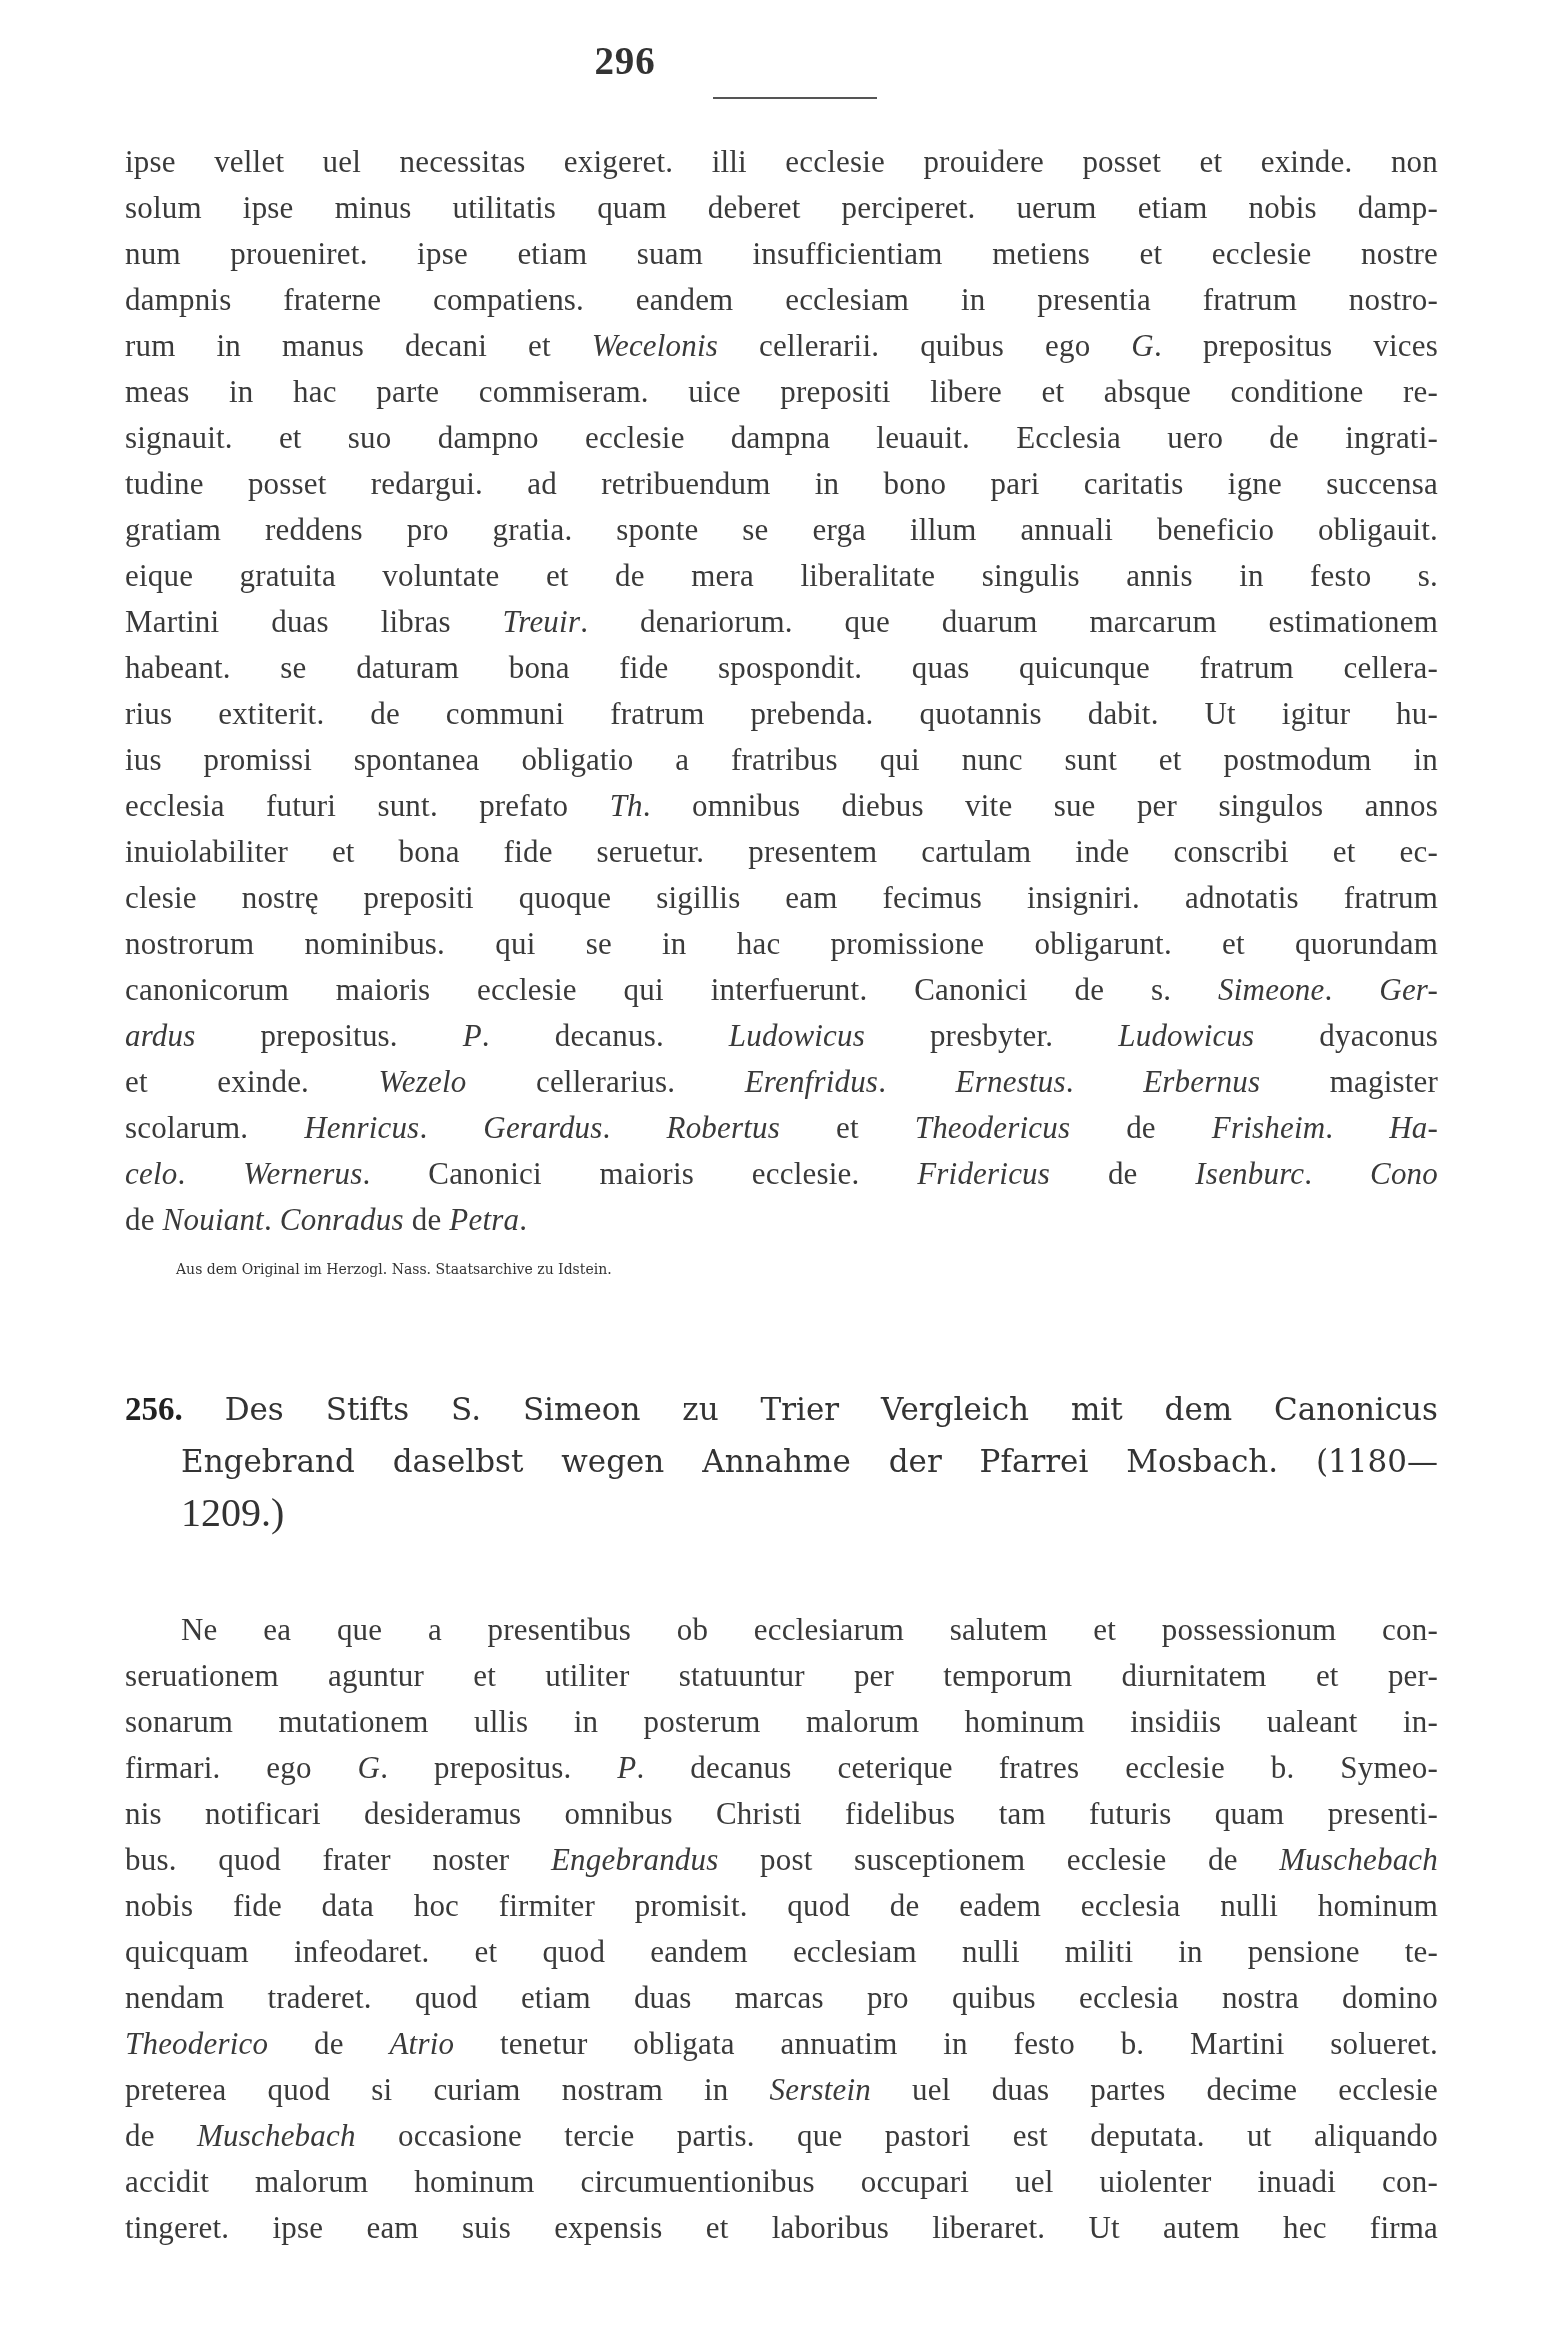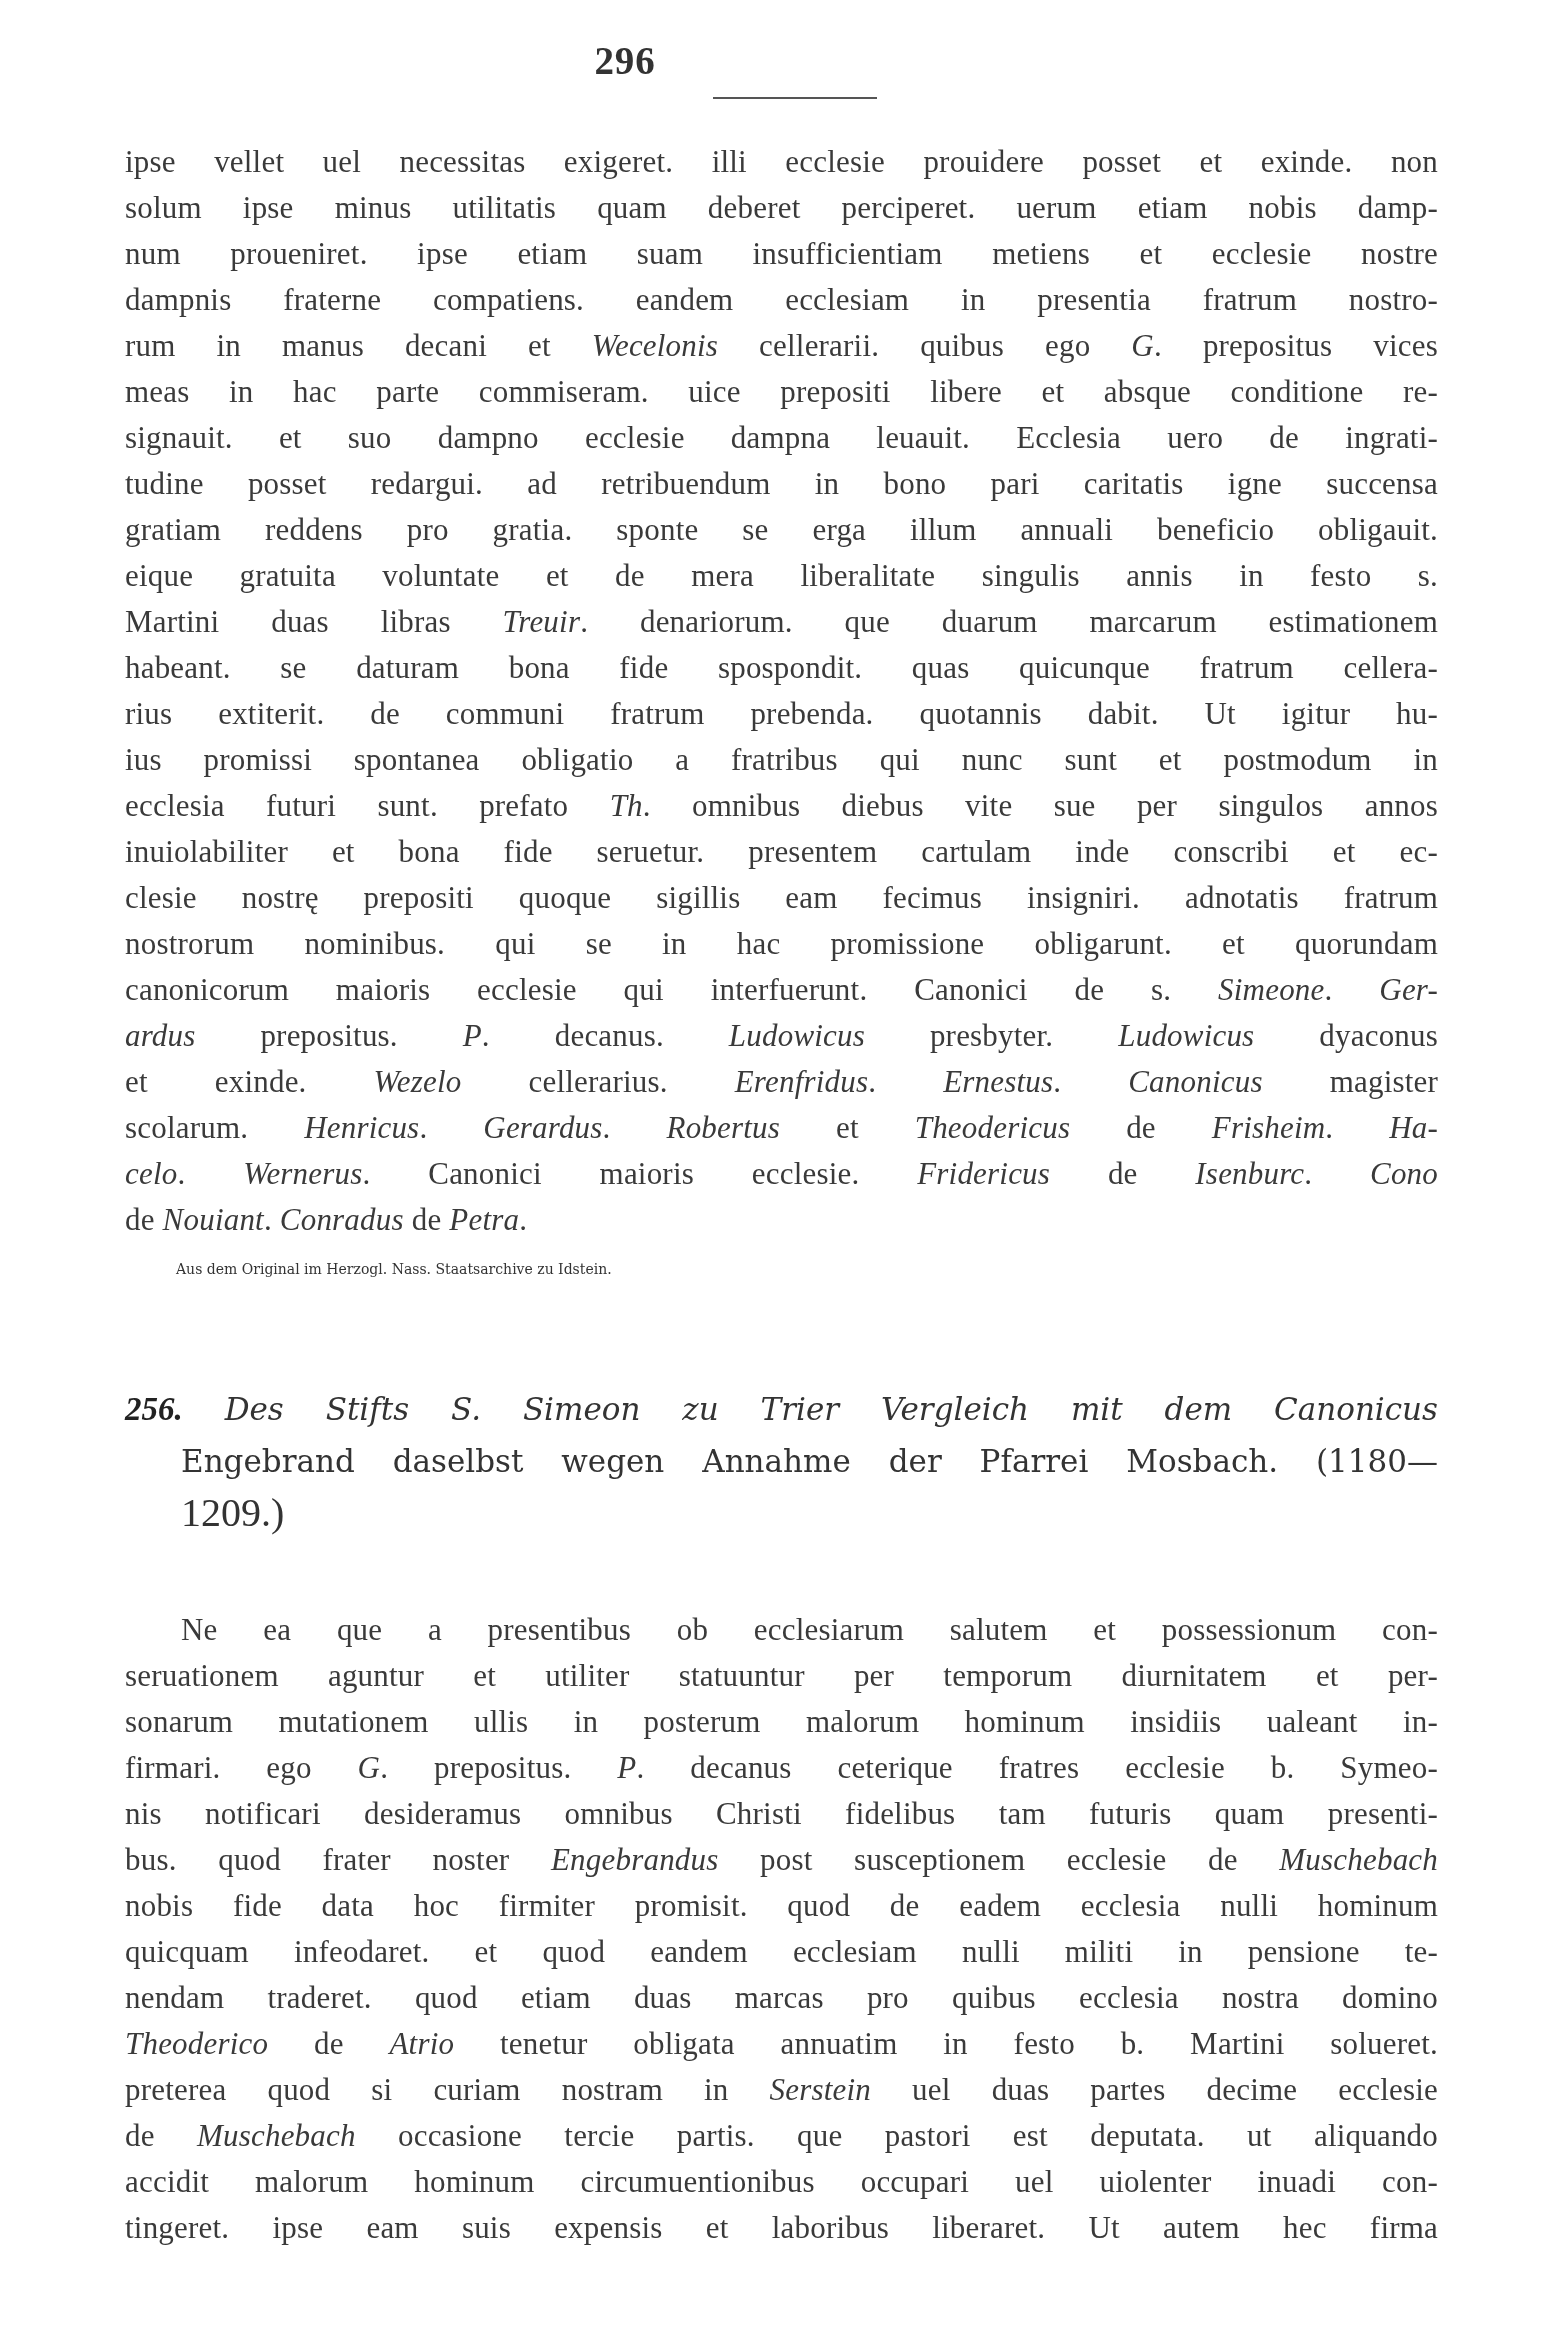--- a/index.html
+++ b/index.html
@@ -14,21 +14,21 @@
   .line.last { text-align-last: left; }
   .line i { font-style: italic; }
   .source { position: absolute; top: 1261px; left: 176px; font-family: "DejaVu Serif", serif;
             font-size: 14px; color: #333; white-space: nowrap; }
   .heading { position: absolute; left: 125px; width: 1313px; top: 1383px; }
   .heading .hline { font-family: "DejaVu Serif", serif; font-size: 31px; line-height: 52px; height: 52px;
                     white-space: nowrap; color: #333; }
   .heading .num { font-family: "Liberation Serif", serif; font-weight: bold; font-size: 33px; color: #222; }
   .heading .cont { padding-left: 56px; text-align: justify; text-align-last: justify; }
   .heading .cont.last { text-align-last: left; font-family: Liberation Serif, serif; font-size: 40px; }
-  .heading .first { text-align: justify; text-align-last: justify; font-style: italic; }
+  .heading .first { text-align: justify; text-align-last: justify; }
   .block2 .line:first-child { text-indent: 56px; }
 </style>
 </head>
 <body>
 
 <div class="page-number">296</div>
 <div class="page-rule"></div>
 
 <div class="block" id="block1" style="top:139px;">
     <div class="line"><span>ipse vellet uel necessitas exigeret. illi ecclesie prouidere posset et exinde. non</span></div>
@@ -44,21 +44,21 @@
     <div class="line"><span>Martini duas libras </span><i>Treuir</i><span>. denariorum. que duarum marcarum estimationem</span></div>
     <div class="line"><span>habeant. se daturam bona fide spospondit. quas quicunque fratrum cellera-</span></div>
     <div class="line"><span>rius extiterit. de communi fratrum prebenda. quotannis dabit.  Ut igitur hu-</span></div>
     <div class="line"><span>ius promissi spontanea obligatio a fratribus qui nunc sunt et postmodum in</span></div>
     <div class="line"><span>ecclesia futuri sunt. prefato </span><i>Th</i><span>. omnibus diebus vite sue per singulos annos</span></div>
     <div class="line"><span>inuiolabiliter et bona fide seruetur. presentem cartulam inde conscribi et ec-</span></div>
     <div class="line"><span>clesie nostrę prepositi quoque sigillis eam fecimus insigniri. adnotatis fratrum</span></div>
     <div class="line"><span>nostrorum nominibus. qui se in hac promissione obligarunt. et quorundam</span></div>
     <div class="line"><span>canonicorum maioris ecclesie qui interfuerunt. Canonici de s. </span><i>Simeone</i><span>.  </span><i>Ger-</i></div>
     <div class="line"><i>ardus</i><span> prepositus.  </span><i>P</i><span>. decanus.  </span><i>Ludowicus</i><span> presbyter.  </span><i>Ludowicus</i><span> dyaconus</span></div>
-    <div class="line"><span>et exinde.  </span><i>Wezelo</i><span> cellerarius.  </span><i>Erenfridus</i><span>.  </span><i>Ernestus</i><span>.  </span><i>Canonicus</i><span> magister</span></div>
+    <div class="line"><span>et exinde.  </span><i>Wezelo</i><span> cellerarius.  </span><i>Erenfridus</i><span>.  </span><i>Ernestus</i><span>.  </span><i>Erbernus</i><span> magister</span></div>
     <div class="line"><span>scolarum.  </span><i>Henricus</i><span>.  </span><i>Gerardus</i><span>.  </span><i>Robertus</i><span> et </span><i>Theodericus</i><span> de </span><i>Frisheim</i><span>.  </span><i>Ha-</i></div>
     <div class="line"><i>celo</i><span>.  </span><i>Wernerus</i><span>.  Canonici maioris ecclesie.  </span><i>Fridericus</i><span> de </span><i>Isenburc</i><span>.  </span><i>Cono</i></div>
     <div class="line last"><span>de </span><i>Nouiant</i><span>.  </span><i>Conradus</i><span> de </span><i>Petra</i><span>.</span></div>
   </div>
 
 <div class="source">Aus dem Original im Herzogl. Nass. Staatsarchive zu Idstein.</div>
 
 <div class="heading">
   <div class="hline first">
     <span class="num">256.</span>

